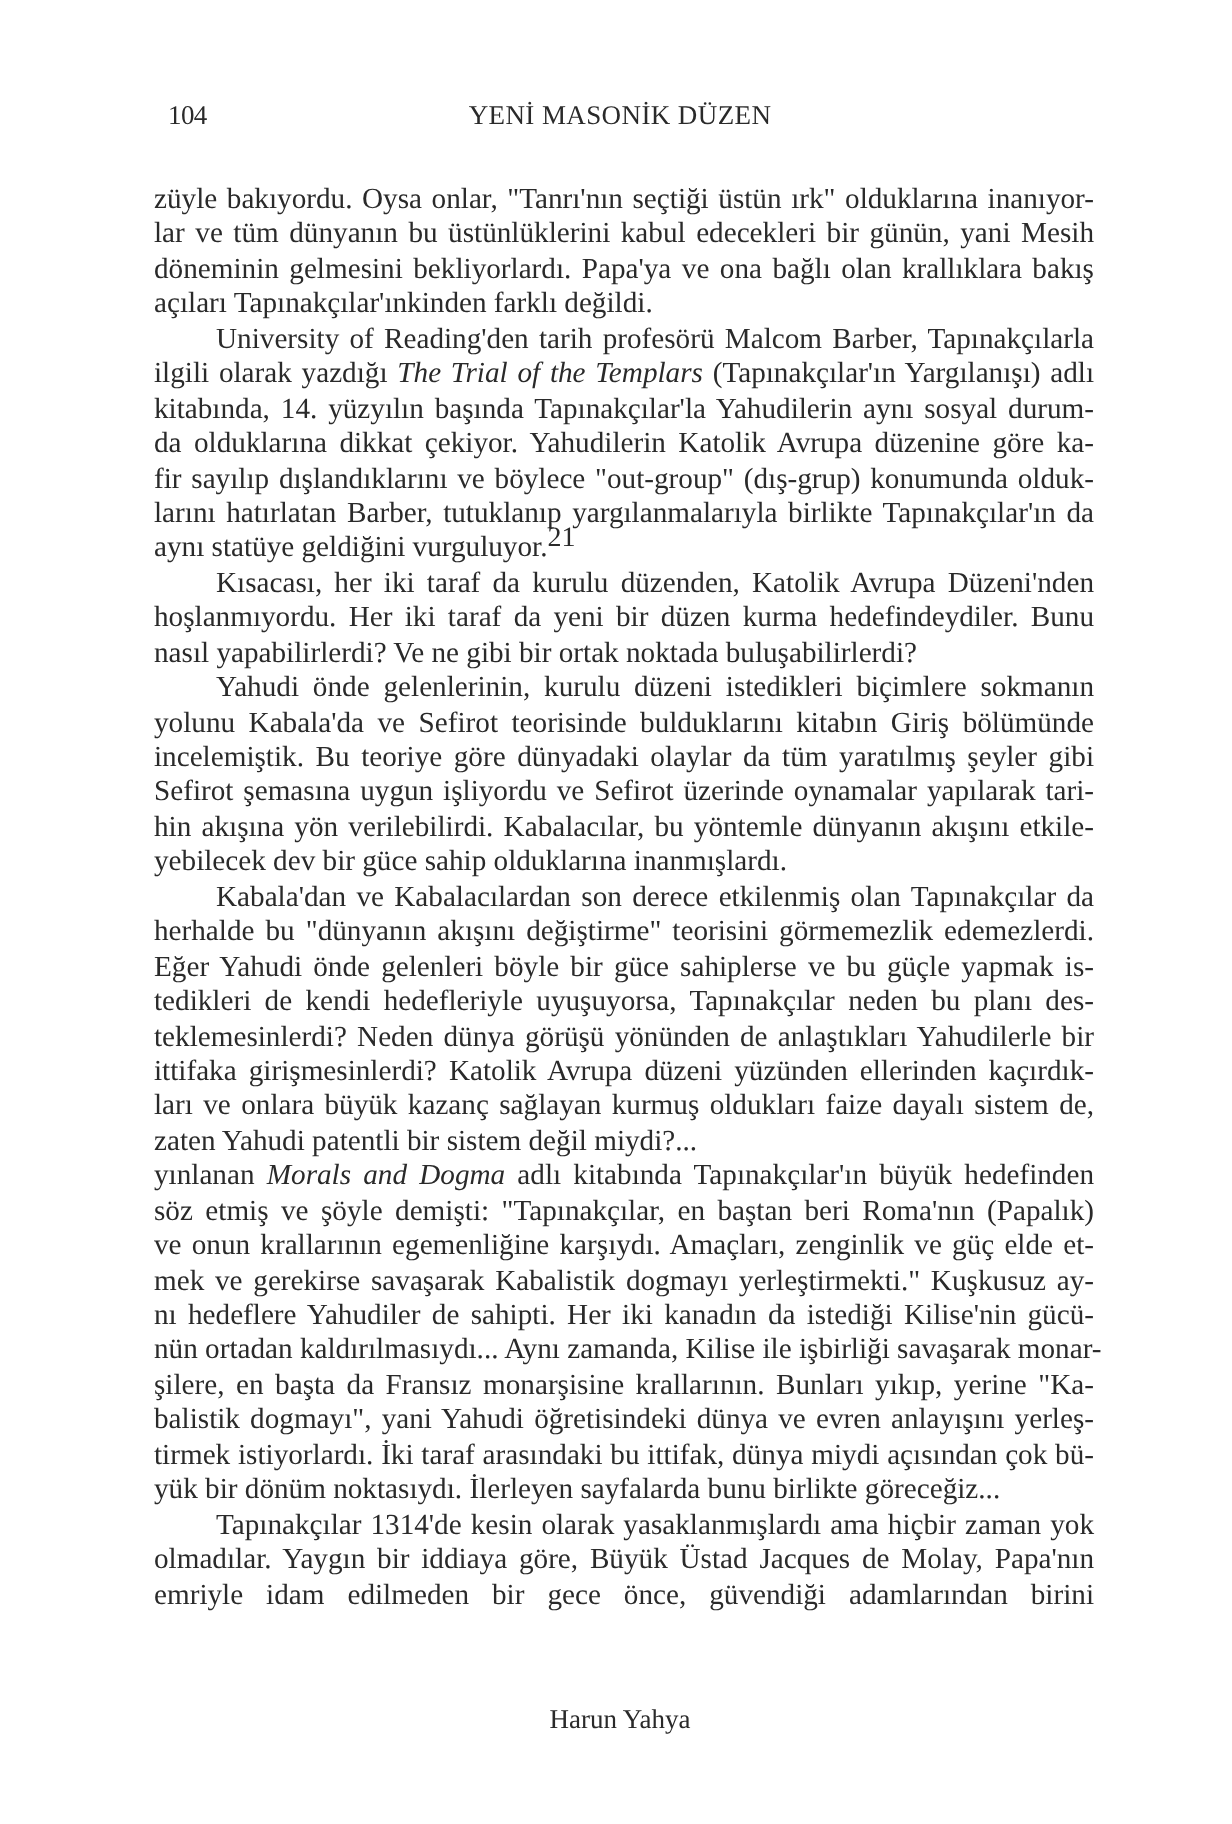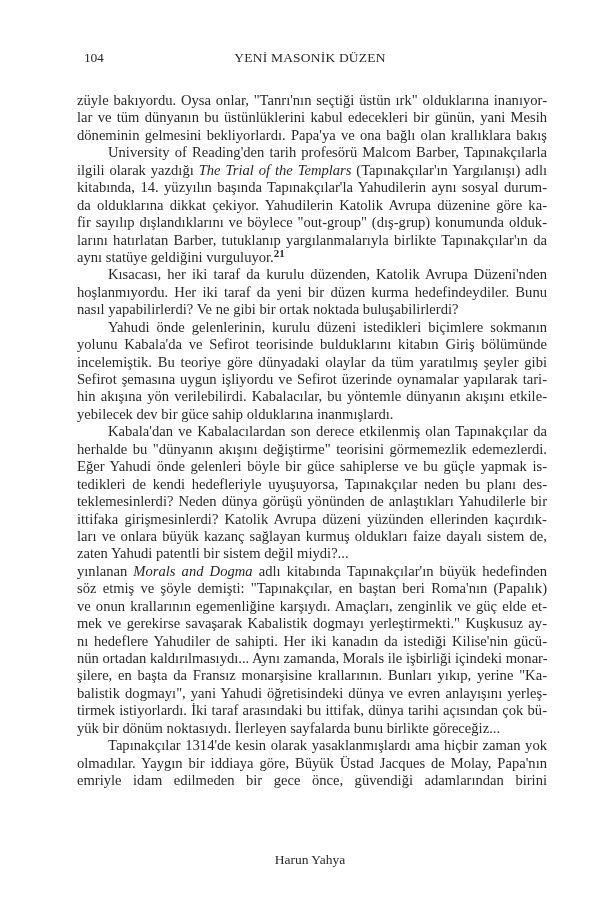--- a/index.html
+++ b/index.html
@@ -51,24 +51,23 @@
     text-align-last: left;
   }
   .line.indent {
     padding-left: 31px;
   }
   .line i {
     font-style: italic;
     font-family: Liberation Serif, serif;
   }
   .sup {
-    font-size: 11px;
+    font-size: 14px;
     vertical-align: 5px;
     line-height: 0;
-    font-weight: bold;
   }
   .footer {
     position: absolute;
     left: 0;
     width: 620px;
     top: 852px;
     text-align: center;
     font-size: 13.5px;
   }
 </style>
@@ -76,20 +75,21 @@
 <body>
 
 <div class="page-number">104</div>
 <div class="running-head">YENİ MASONİK DÜZEN</div>
 
 <div class="body-text" id="body-text">
     <div>
       <span class="line">züyle bakıyordu. Oysa onlar, "Tanrı'nın seçtiği üstün ırk" olduklarına inanıyor-</span>
       <span class="line">lar ve tüm dünyanın bu üstünlüklerini kabul edecekleri bir günün, yani Mesih</span>
       <span class="line">döneminin gelmesini bekliyorlardı. Papa'ya ve ona bağlı olan krallıklara bakış</span>
+      <span class="line last">açıları Tapınakçılar'ınkinden farklı değildi.</span>
     </div>
     <div>
       <span class="line indent">University of Reading'den tarih profesörü Malcom Barber, Tapınakçılarla</span>
       <span class="line">ilgili olarak yazdığı <i>The Trial of the Templars</i> (Tapınakçılar'ın Yargılanışı) adlı</span>
       <span class="line">kitabında, 14. yüzyılın başında Tapınakçılar'la Yahudilerin aynı sosyal durum-</span>
       <span class="line">da olduklarına dikkat çekiyor. Yahudilerin Katolik Avrupa düzenine göre ka-</span>
       <span class="line">fir sayılıp dışlandıklarını ve böylece "out-group" (dış-grup) konumunda olduk-</span>
       <span class="line">larını hatırlatan Barber, tutuklanıp yargılanmalarıyla birlikte Tapınakçılar'ın da</span>
       <span class="line last">aynı statüye geldiğini vurguluyor.<span class="sup">21</span></span>
     </div>
@@ -115,24 +115,24 @@
       <span class="line">ittifaka girişmesinlerdi? Katolik Avrupa düzeni yüzünden ellerinden kaçırdık-</span>
       <span class="line">ları ve onlara büyük kazanç sağlayan kurmuş oldukları faize dayalı sistem de,</span>
       <span class="line last">zaten Yahudi patentli bir sistem değil miydi?...</span>
     </div>
     <div>
       <span class="line">yınlanan <i>Morals and Dogma</i> adlı kitabında Tapınakçılar'ın büyük hedefinden</span>
       <span class="line">söz etmiş ve şöyle demişti: "Tapınakçılar, en baştan beri Roma'nın (Papalık)</span>
       <span class="line">ve onun krallarının egemenliğine karşıydı. Amaçları, zenginlik ve güç elde et-</span>
       <span class="line">mek ve gerekirse savaşarak Kabalistik dogmayı yerleştirmekti." Kuşkusuz ay-</span>
       <span class="line">nı hedeflere Yahudiler de sahipti. Her iki kanadın da istediği Kilise'nin gücü-</span>
-      <span class="line">nün ortadan kaldırılmasıydı... Aynı zamanda, Morals ile işbirliği içindeki monar-</span>
+      <span class="line">nün ortadan kaldırılmasıydı... Aynı zamanda, Kilise ile işbirliği savaşarak monar-</span>
       <span class="line">şilere, en başta da Fransız monarşisine krallarının. Bunları yıkıp, yerine "Ka-</span>
       <span class="line">balistik dogmayı", yani Yahudi öğretisindeki dünya ve evren anlayışını yerleş-</span>
-      <span class="line">tirmek istiyorlardı. İki taraf arasındaki bu ittifak, dünya tarihi açısından çok bü-</span>
+      <span class="line">tirmek istiyorlardı. İki taraf arasındaki bu ittifak, dünya miydi açısından çok bü-</span>
       <span class="line last">yük bir dönüm noktasıydı. İlerleyen sayfalarda bunu birlikte göreceğiz...</span>
     </div>
     <div>
       <span class="line indent">Tapınakçılar 1314'de kesin olarak yasaklanmışlardı ama hiçbir zaman yok</span>
       <span class="line">olmadılar. Yaygın bir iddiaya göre, Büyük Üstad Jacques de Molay, Papa'nın</span>
       <span class="line">emriyle idam edilmeden bir gece önce, güvendiği adamlarından birini</span>
     </div>
   </div>
 
 <div class="footer">Harun Yahya</div>

